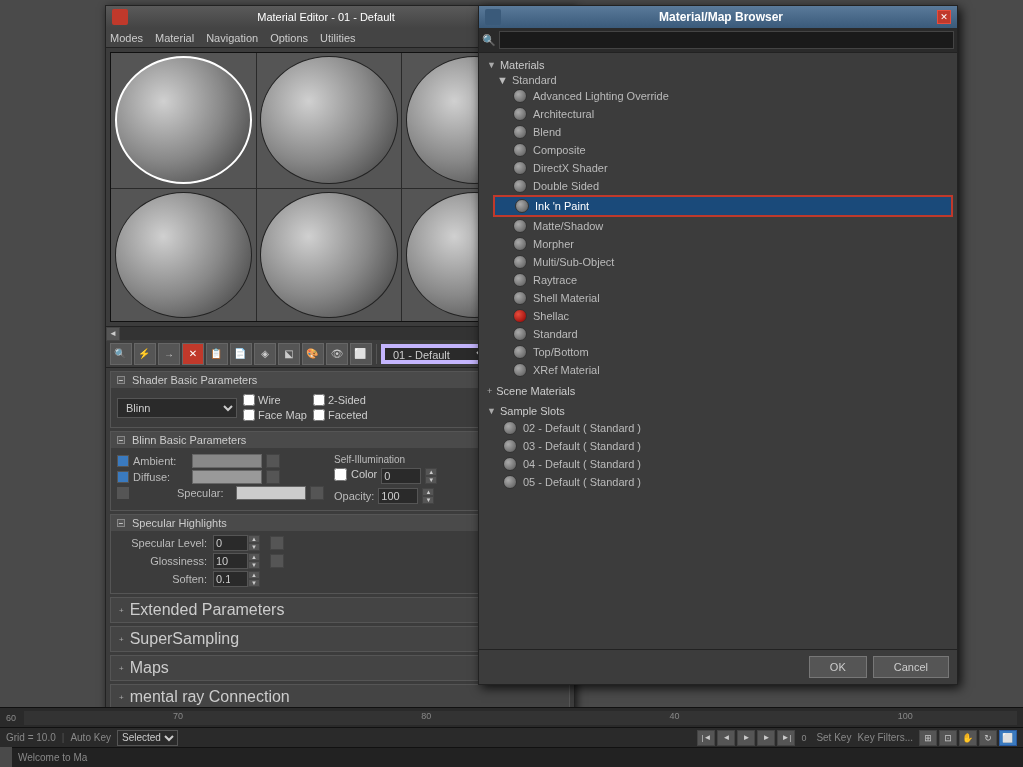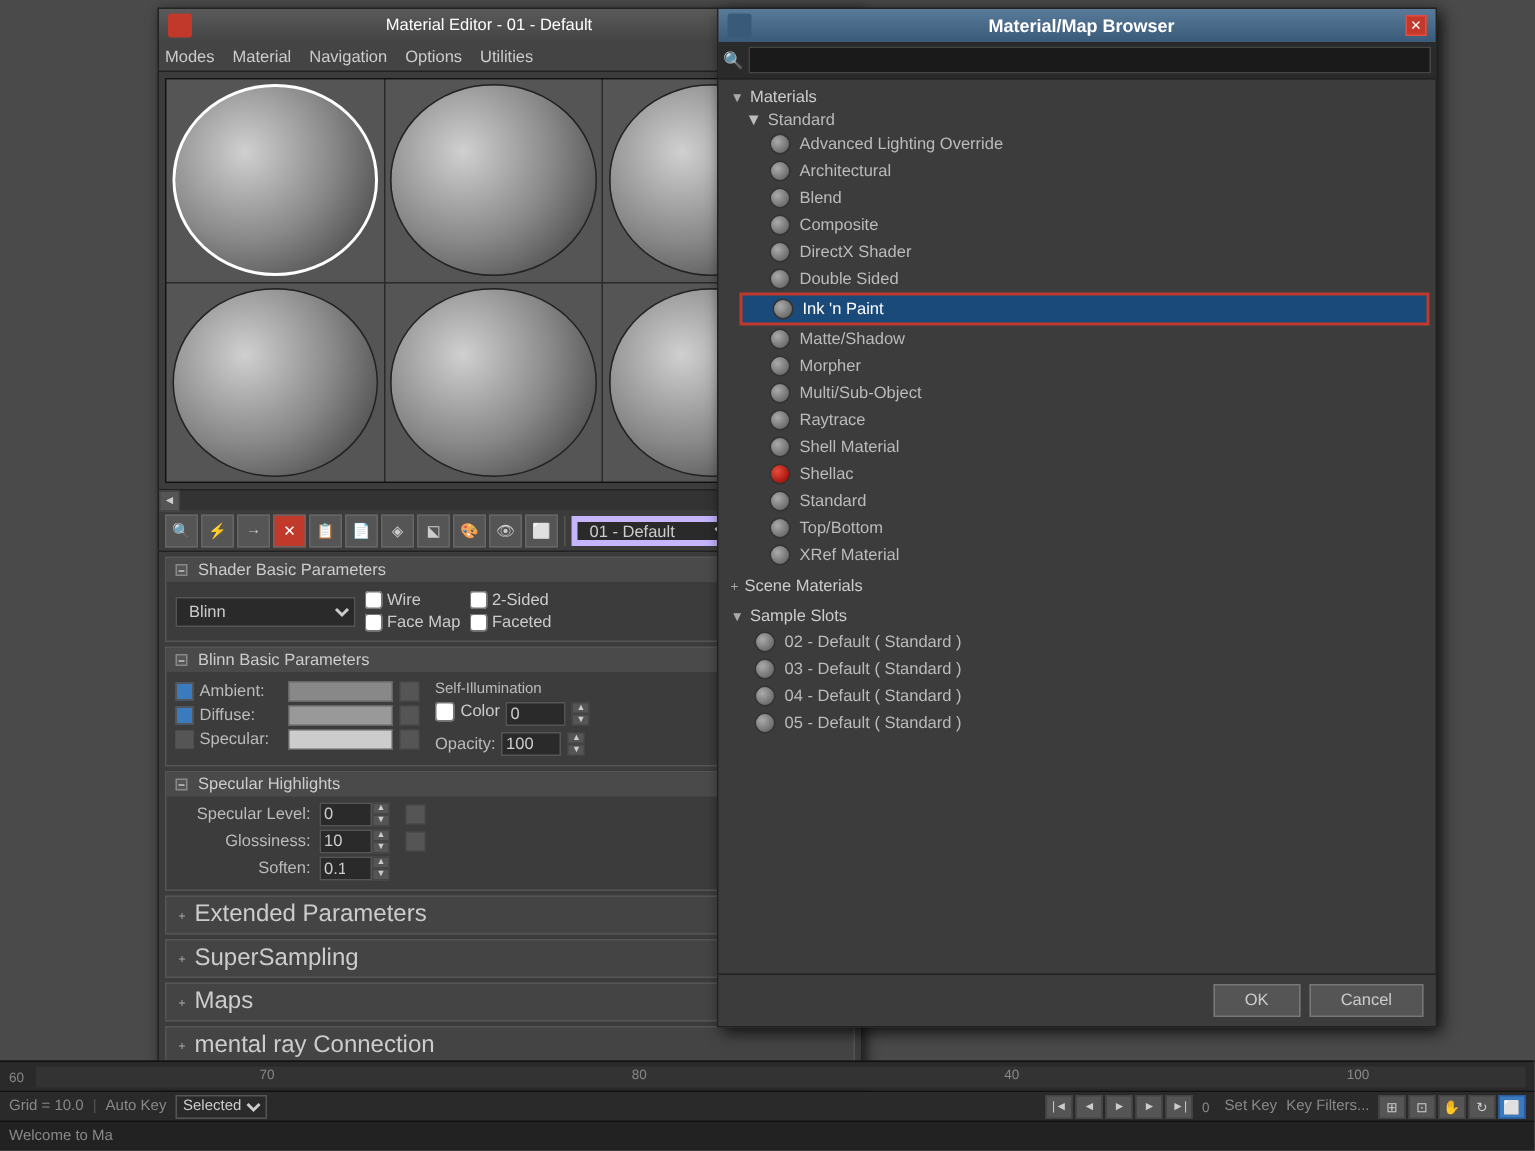--- a/index.html
+++ b/index.html
@@ -229,21 +229,21 @@
             <div style="width:14px;height:14px;background:#555;border:1px solid #444;font-size:8px;display:flex;align-items:center;justify-content:center;cursor:pointer;"></div>
           </div>
           <div style="display:flex;align-items:center;gap:4px;margin-bottom:2px;">
             <div style="width:12px;height:12px;background:#3a7abf;border:1px solid #555;cursor:pointer;"></div>
             <span style="width:55px;color:#bbb;">Diffuse:</span>
             <div class="color-swatch diffuse"></div>
             <div style="width:14px;height:14px;background:#555;border:1px solid #444;font-size:8px;display:flex;align-items:center;justify-content:center;cursor:pointer;"></div>
           </div>
           <div style="display:flex;align-items:center;gap:4px;margin-bottom:2px;">
             <div style="width:12px;height:12px;background:#555;border:1px solid #555;"></div>
-            <span style="width:55px;color:#bbb;">Specular:</span>
+            <span style="width:55px;color:#bbb;margin-left:44px;">Specular:</span>
             <div class="color-swatch specular"></div>
             <div style="width:14px;height:14px;background:#555;border:1px solid #444;font-size:8px;display:flex;align-items:center;justify-content:center;cursor:pointer;"></div>
           </div>
         </div>
         <div>
           <div style="color:#bbb;font-size:10px;margin-bottom:3px;">Self-Illumination</div>
           <div class="self-illum-row">
             <input type="checkbox" style="">
             <span>Color</span>
             <input type="number" class="number-input" value="0" style="">
@@ -492,15 +492,15 @@
 
   <div style="display:flex;gap:2px;align-items:center;">
     <div style="width:18px;height:16px;background:#555;border:1px solid #444;font-size:9px;display:flex;align-items:center;justify-content:center;cursor:pointer;">⊞</div>
     <div style="width:18px;height:16px;background:#555;border:1px solid #444;font-size:9px;display:flex;align-items:center;justify-content:center;cursor:pointer;">⊡</div>
     <div style="width:18px;height:16px;background:#555;border:1px solid #444;font-size:9px;display:flex;align-items:center;justify-content:center;cursor:pointer;">✋</div>
     <div style="width:18px;height:16px;background:#555;border:1px solid #444;font-size:9px;display:flex;align-items:center;justify-content:center;cursor:pointer;">↻</div>
     <div style="width:18px;height:16px;background:#3a7abf;border:1px solid #2a5a9f;font-size:9px;display:flex;align-items:center;justify-content:center;cursor:pointer;">⬜</div>
   </div>
 </div>
 
-<div style="position:absolute;bottom:0;left:0;right:0;height:20px;background:#222;border-top:1px solid #111;display:flex;align-items:center;padding:0 6px;">
+<div style="position:absolute;bottom:0;left:12px;right:0;height:20px;background:#222;border-top:1px solid #111;display:flex;align-items:center;padding:0 6px;">
   <span style="color:#888;font-size:10px;">Welcome to Ma</span>
 </div>
 
 </body></html>

